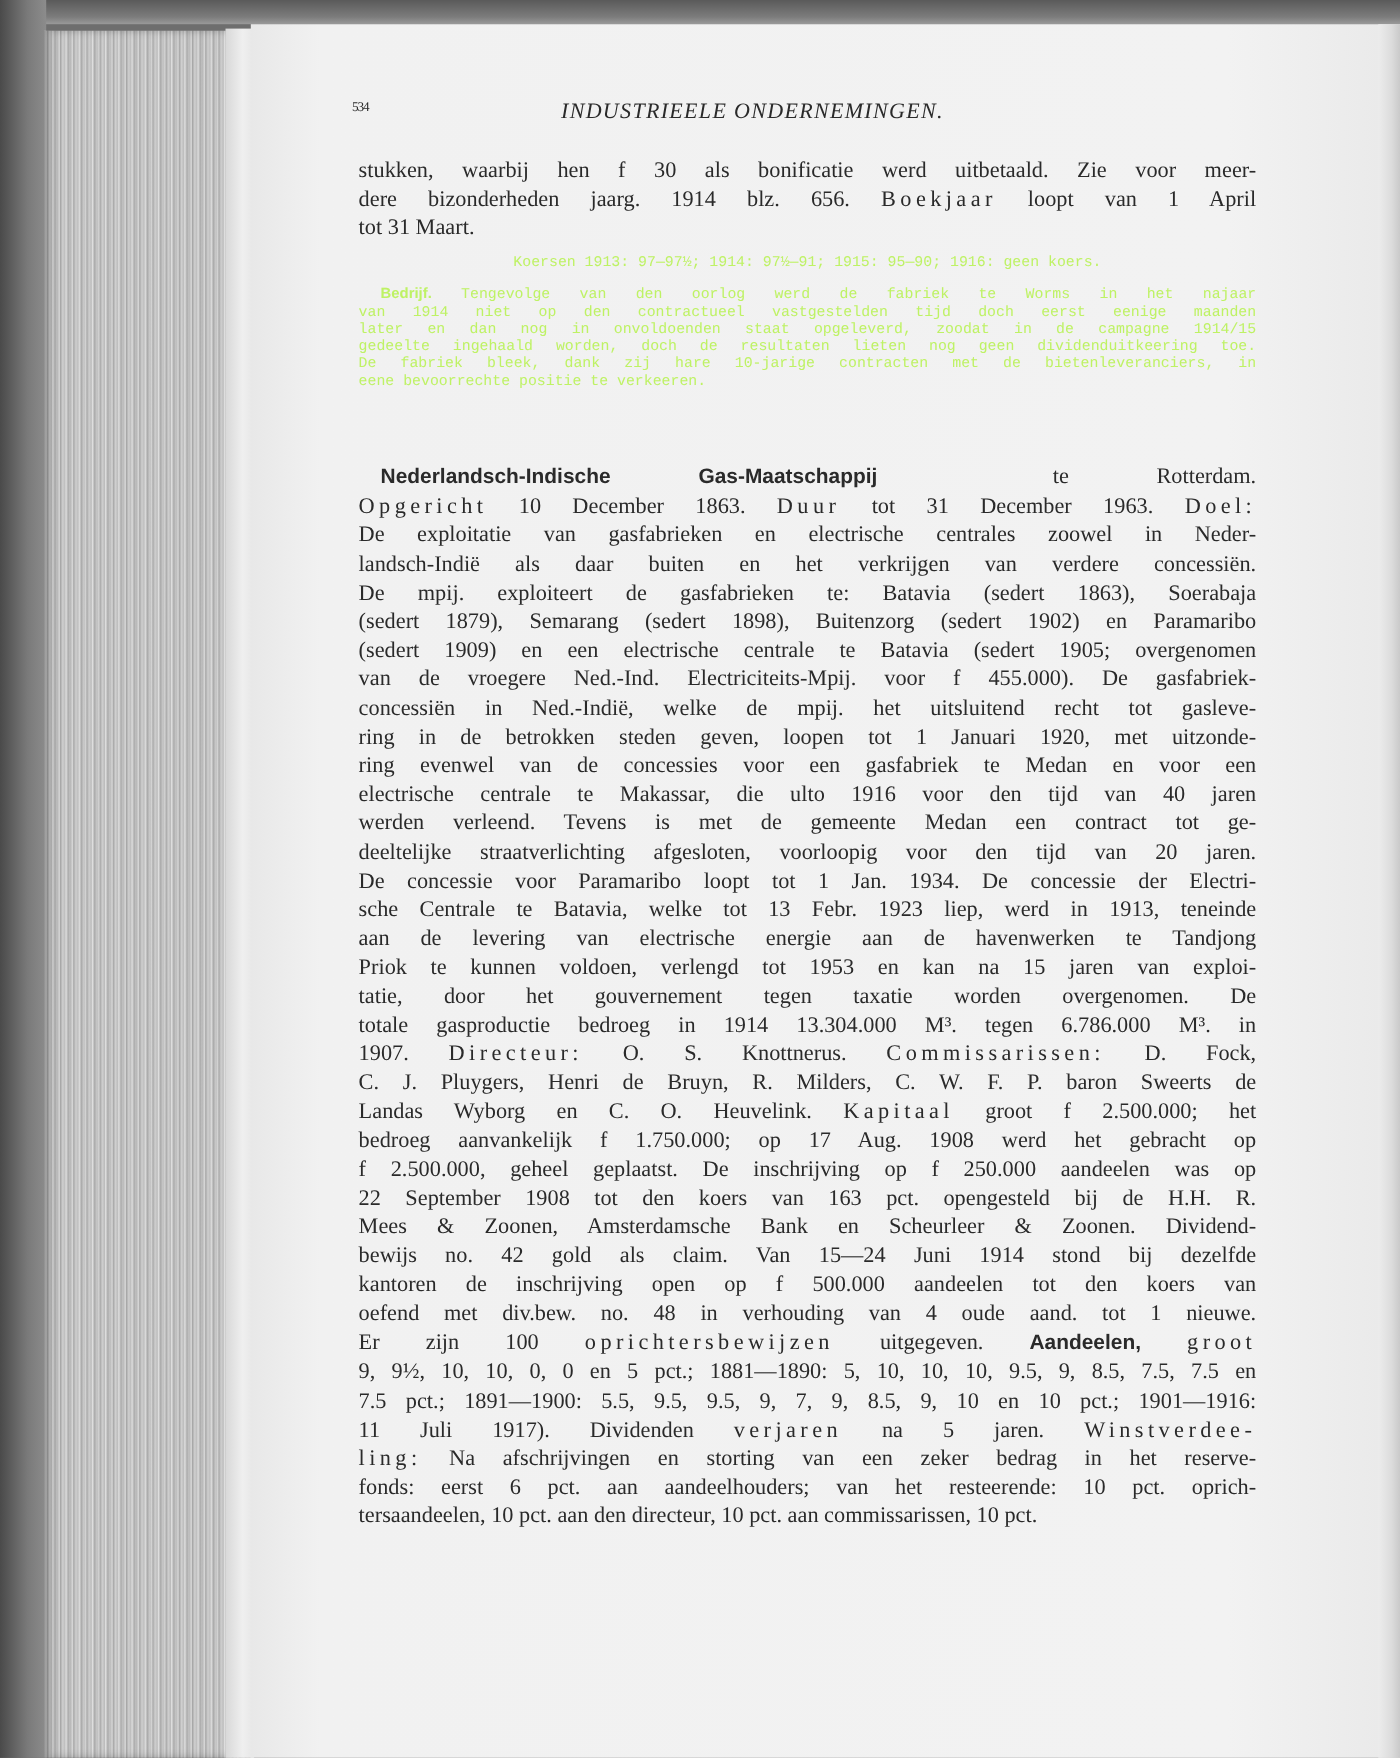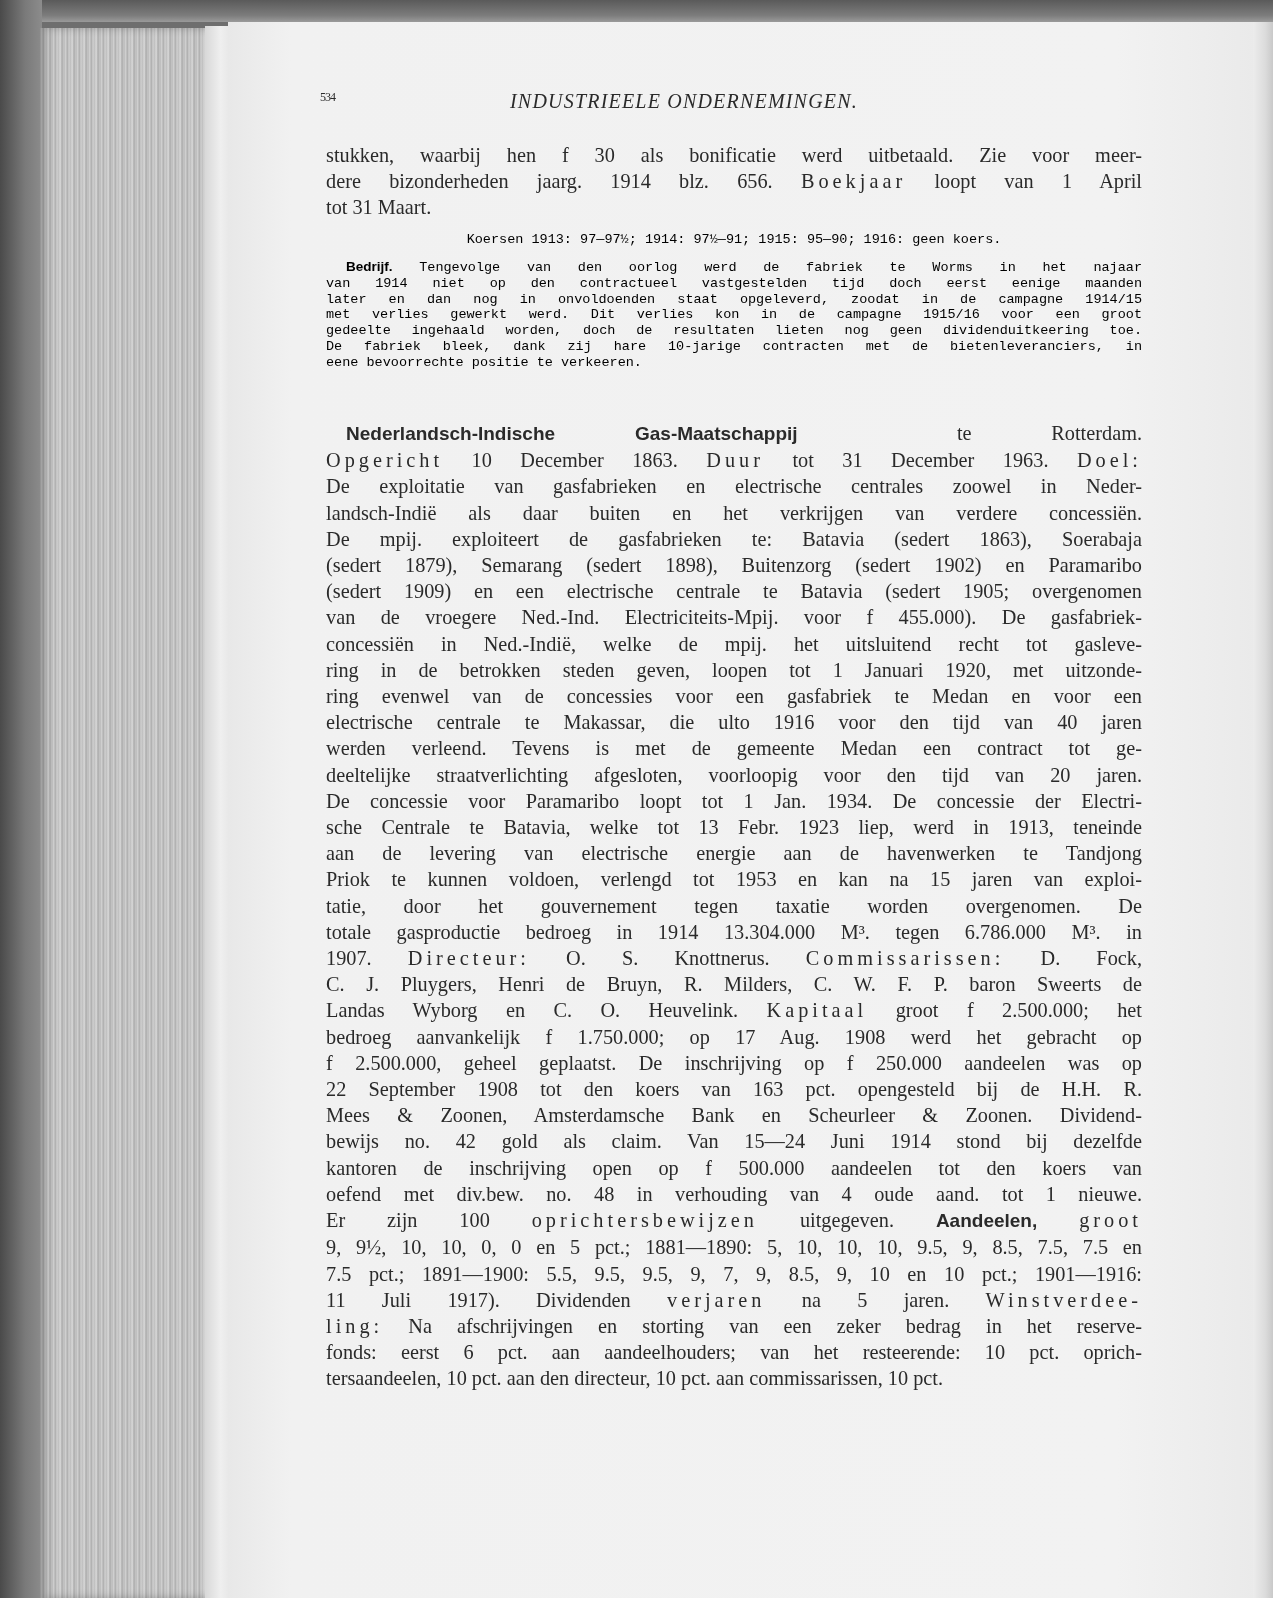--- a/index.html
+++ b/index.html
@@ -46,21 +46,21 @@
     position: absolute; left: 190px; top: 0; font-size: 20px; font-style: italic;
     letter-spacing: 1.2px;
   }
   .text-block {
     position: absolute; left: 326px; width: 816px;
     text-align: justify;
   }
   .p-body { font-size: 20.3px; line-height: 26.2px; }
   .p-small {
     font-family: "Liberation Mono", "DejaVu Sans Mono", monospace;
-    font-size: 13.5px; line-height: 15.8px; color: #000000;
+    font-size: 13.5px; line-height: 15.8px; color: #bef264;
   }
   .koersen { text-align: center; padding-left: 0; }
   .spaced { letter-spacing: 4px; }
   .bold-sans {
     font-family: "Liberation Sans", "DejaVu Sans", sans-serif; font-weight: bold;
   }
   .line { display: block; white-space: nowrap; text-align-last: justify; }
   .line.last { text-align-last: left; }
   .indent { padding-left: 20px; }
 </style>
@@ -84,21 +84,20 @@
   <span class="line"><span>dere bizonderheden jaarg. 1914 blz. 656.</span> <span class="spaced">Boekjaar</span> <span>loopt van 1 April</span></span>
   <span class="line last">tot 31 Maart.</span>
 </div>
 
 <div class="text-block p-small koersen" style="top:232px;">Koersen 1913: 97—97½; 1914: 97½—91; 1915: 95—90; 1916: geen koers.</div>
 
 <div class="text-block p-small" style="top:259px;">
   <span class="line indent"><b class="bold-sans">Bedrijf.</b> <span>Tengevolge van den oorlog werd de fabriek te Worms in het najaar</span></span>
   <span class="line">van 1914 niet op den contractueel vastgestelden tijd doch eerst eenige maanden</span>
   <span class="line">later en dan nog in onvoldoenden staat opgeleverd, zoodat in de campagne 1914/15</span>
-  <span class="line">met verlies gewerkt werd. Dit verlies kon in de campagne 1915/16 voor een groot</span>
   <span class="line">gedeelte ingehaald worden, doch de resultaten lieten nog geen dividenduitkeering toe.</span>
   <span class="line">De fabriek bleek, dank zij hare 10-jarige contracten met de bietenleveranciers, in</span>
   <span class="line last">eene bevoorrechte positie te verkeeren.</span>
 </div>
 
 <div class="text-block p-body" style="top:420px;">
   <span class="line indent"><b class="bold-sans" style="font-size:19px;">Nederlandsch-Indische Gas-Maatschappij</b>&nbsp; <span>te Rotterdam.</span></span>
   <div id="entry-lines">
       <span class="line"><span class="spaced">Opgericht</span><span> 10 December 1863. </span><span class="spaced">Duur</span><span> tot 31 December 1963. </span><span class="spaced">Doel:</span></span>
       <span class="line"><span>De exploitatie van gasfabrieken en electrische centrales zoowel in Neder-</span></span>

